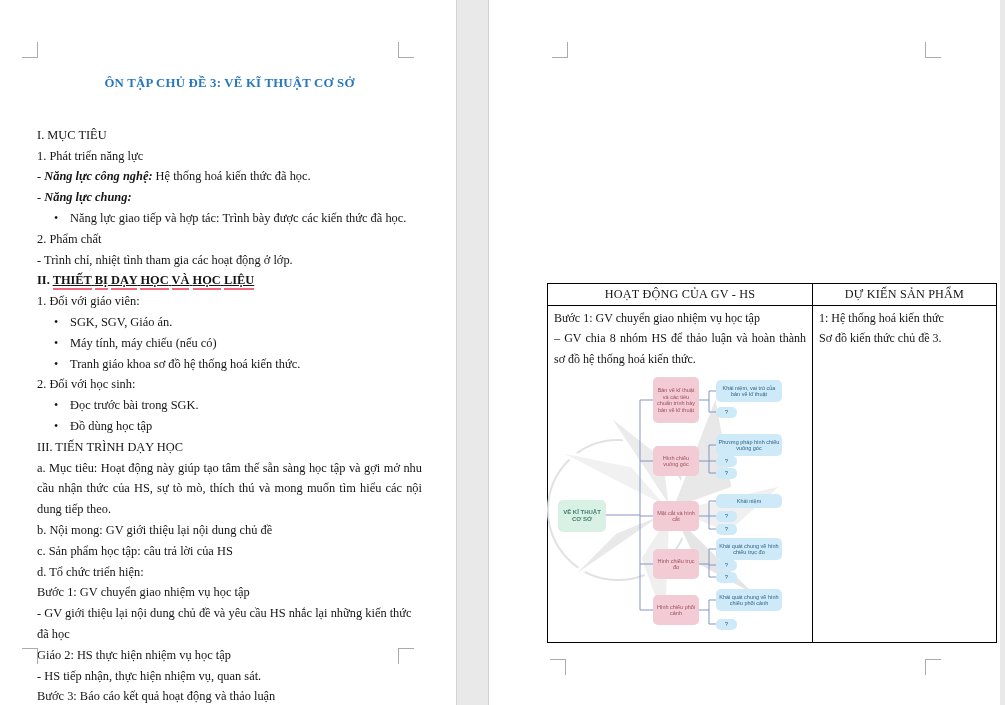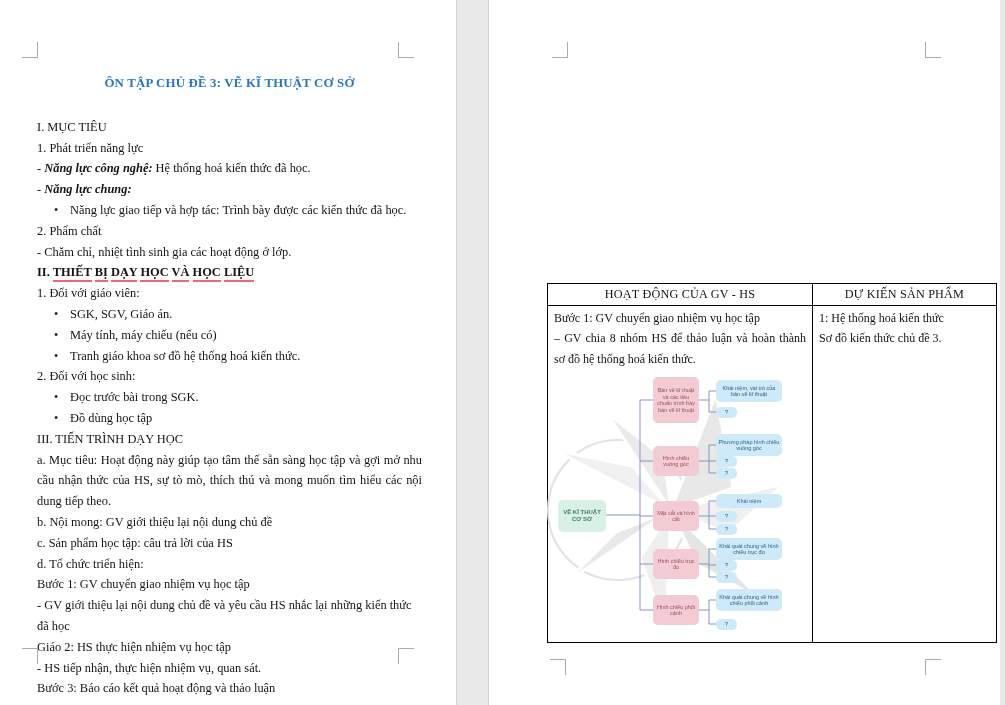--- a/index.html
+++ b/index.html
@@ -19,30 +19,30 @@
   .cm{position:absolute;width:16px;height:16px;box-sizing:border-box;}
   .cm.tl{border-right:1px solid #ABABAB;border-bottom:1px solid #ABABAB;}
   .cm.tr{border-left:1px solid #ABABAB;border-bottom:1px solid #ABABAB;}
   .cm.bl{border-right:1px solid #ABABAB;border-top:1px solid #ABABAB;}
   .cm.br{border-left:1px solid #ABABAB;border-top:1px solid #ABABAB;}
 
   .content{position:absolute;}
   #content-1{left:37px;top:73px;width:385px;}
 
   .doc-title{font-weight:bold;font-size:12.8px;line-height:20.8px;text-align:center;
-    letter-spacing:.2px;margin-bottom:23px;}
+    letter-spacing:.2px;margin-bottom:31px;}
 
   .para{font-size:12.4px;line-height:20.8px;}
   .para .rb{font-weight:normal;}
   .para .rbi{font-weight:bold;font-style:italic;}
   .ph{font-weight:bold;}
   .pj{text-align:justify;}
   .pb{padding-left:33px;position:relative;}
   .pb .dot{position:absolute;left:17px;top:0;font-size:12px;}
-  .uline{}
+  .uline{text-decoration:underline;}
   .uline .rw{border-bottom:2.5px solid #F4647E;padding-bottom:1px;}
 
   
   #main-table{position:absolute;left:547px;top:283px;width:449px;
     border-collapse:collapse;table-layout:fixed;}
   #main-table th,#main-table td{border:1px solid #000;box-sizing:border-box;}
   #main-table th{font-size:12.2px;font-weight:normal;text-align:center;
     padding:3px 2px;letter-spacing:.2px;}
   #main-table td{vertical-align:top;padding:2px 6px;height:335px;}
   .cell .para{font-size:12px;line-height:20.4px;}
@@ -65,21 +65,21 @@
 <div class="page" id="page-left">
   <div class="content" id="content-1">
     <div class="doc-title" style="color: rgb(40, 120, 190);">ÔN TẬP CHỦ ĐỀ 3: VẼ KĨ THUẬT CƠ SỞ</div>
     <div id="p1-paras">
         <div class="para ph"><span class="rb">I. MỤC TIÊU</span></div>
         <div class="para ph"><span class="rb">1. Phát triển năng lực</span></div>
         <div class="para"><span>- </span><span class="rbi">Năng lực công nghệ:</span><span> Hệ thống hoá kiến thức đã học.</span></div>
         <div class="para"><span>- </span><span class="rbi">Năng lực chung:</span></div>
         <div class="para pb"><span class="dot">•</span><span>Năng lực giao tiếp và hợp tác: Trình bày được các kiến thức đã học.</span></div>
         <div class="para ph"><span class="rb">2. Phẩm chất</span></div>
-        <div class="para"><span>- Chăm chỉ, nhiệt tình sinh gia các hoạt động ở lớp.</span></div>
+        <div class="para"><span>- Trình chỉ, nhiệt tình tham gia các hoạt động ở lớp.</span></div>
         <div class="para ph"><span>II. </span><span class="uline"><span class="rw" style="border-bottom-color: rgb(244, 100, 126);">THIẾT</span> <span class="rw" style="border-bottom-color: rgb(244, 100, 126);">BỊ</span> <span class="rw" style="border-bottom-color: rgb(244, 100, 126);">DẠY</span> <span class="rw" style="border-bottom-color: rgb(244, 100, 126);">HỌC</span> <span class="rw" style="border-bottom-color: rgb(244, 100, 126);">VÀ</span> <span class="rw" style="border-bottom-color: rgb(244, 100, 126);">HỌC</span> <span class="rw" style="border-bottom-color: rgb(244, 100, 126);">LIỆU</span></span></div>
         <div class="para ph"><span class="rb">1. Đối với giáo viên:</span></div>
         <div class="para pb"><span class="dot">•</span><span>SGK, SGV, Giáo án.</span></div>
         <div class="para pb"><span class="dot">•</span><span>Máy tính, máy chiếu (nếu có)</span></div>
         <div class="para pb"><span class="dot">•</span><span>Tranh giáo khoa sơ đồ hệ thống hoá kiến thức.</span></div>
         <div class="para ph"><span class="rb">2. Đối với học sinh:</span></div>
         <div class="para pb"><span class="dot">•</span><span>Đọc trước bài trong SGK.</span></div>
         <div class="para pb"><span class="dot">•</span><span>Đồ dùng học tập</span></div>
         <div class="para ph"><span class="rb">III. TIẾN TRÌNH DẠY HỌC</span></div>
         <div class="para pj"><span class="rb">a. Mục tiêu: </span><span>Hoạt động này giúp tạo tâm thế sẵn sàng học tập và gợi mở nhu cầu nhận thức của HS, sự tò mò, thích thú và mong muốn tìm hiểu các nội dung tiếp theo.</span></div>

